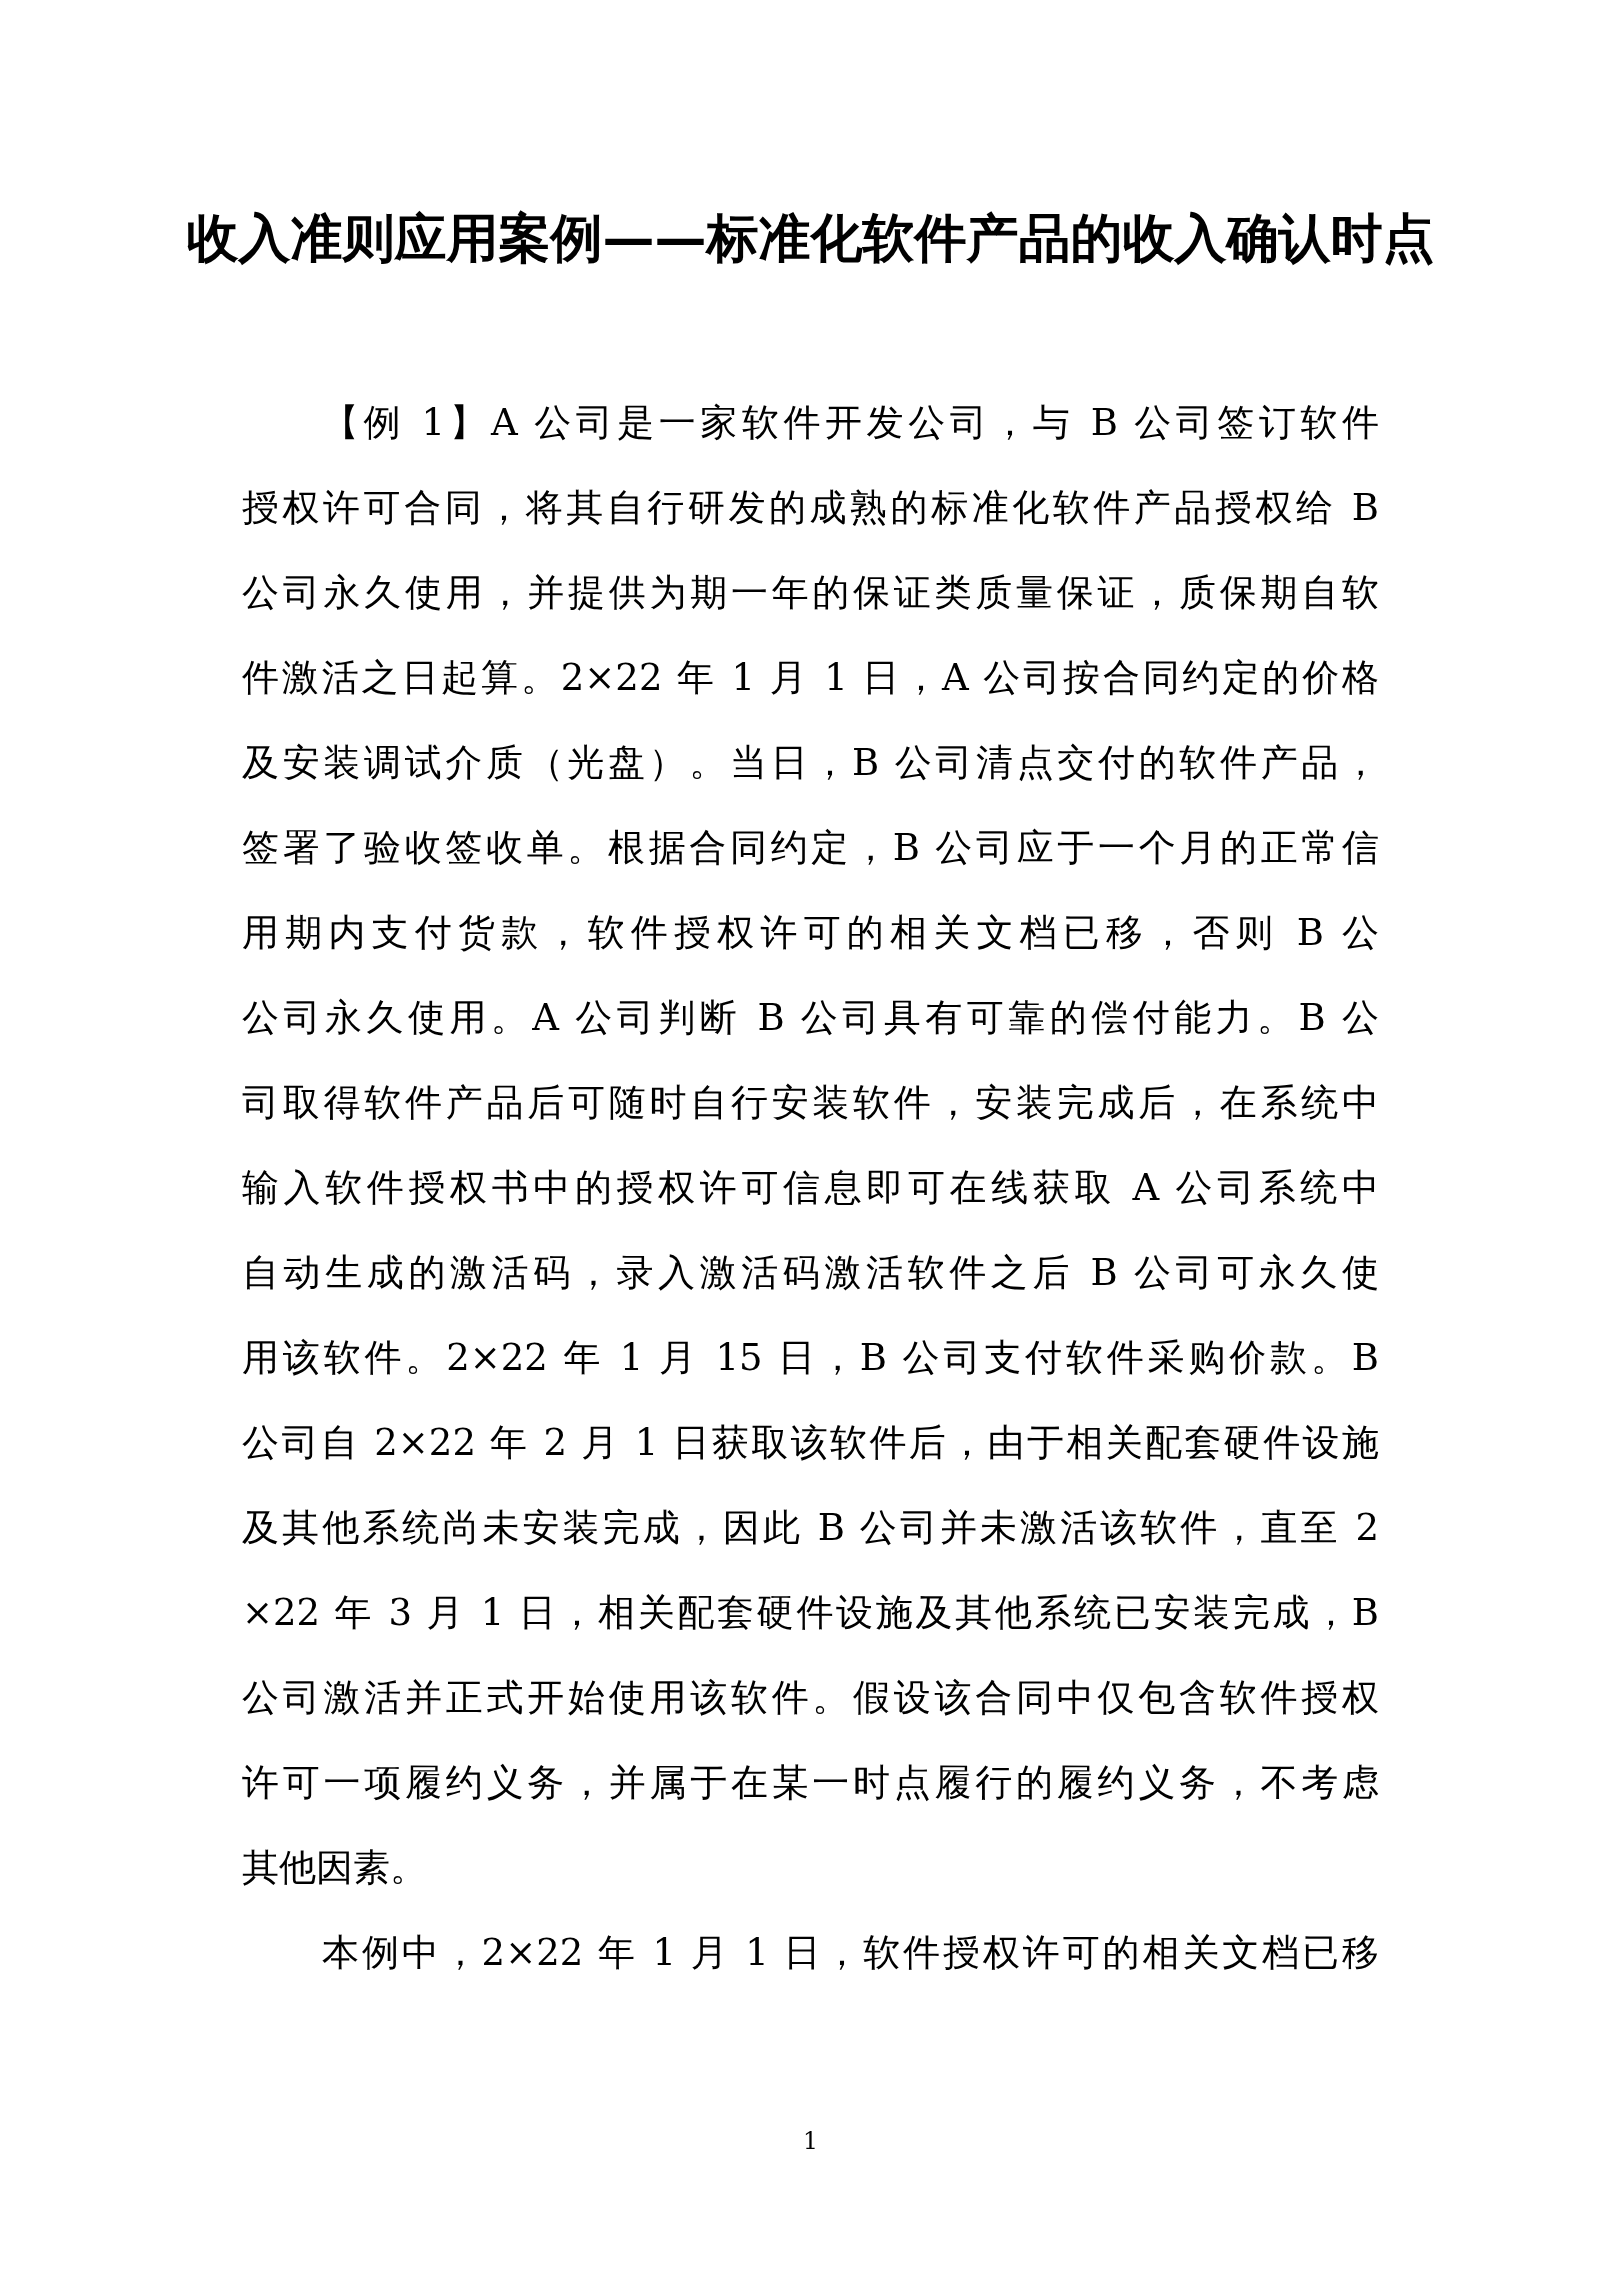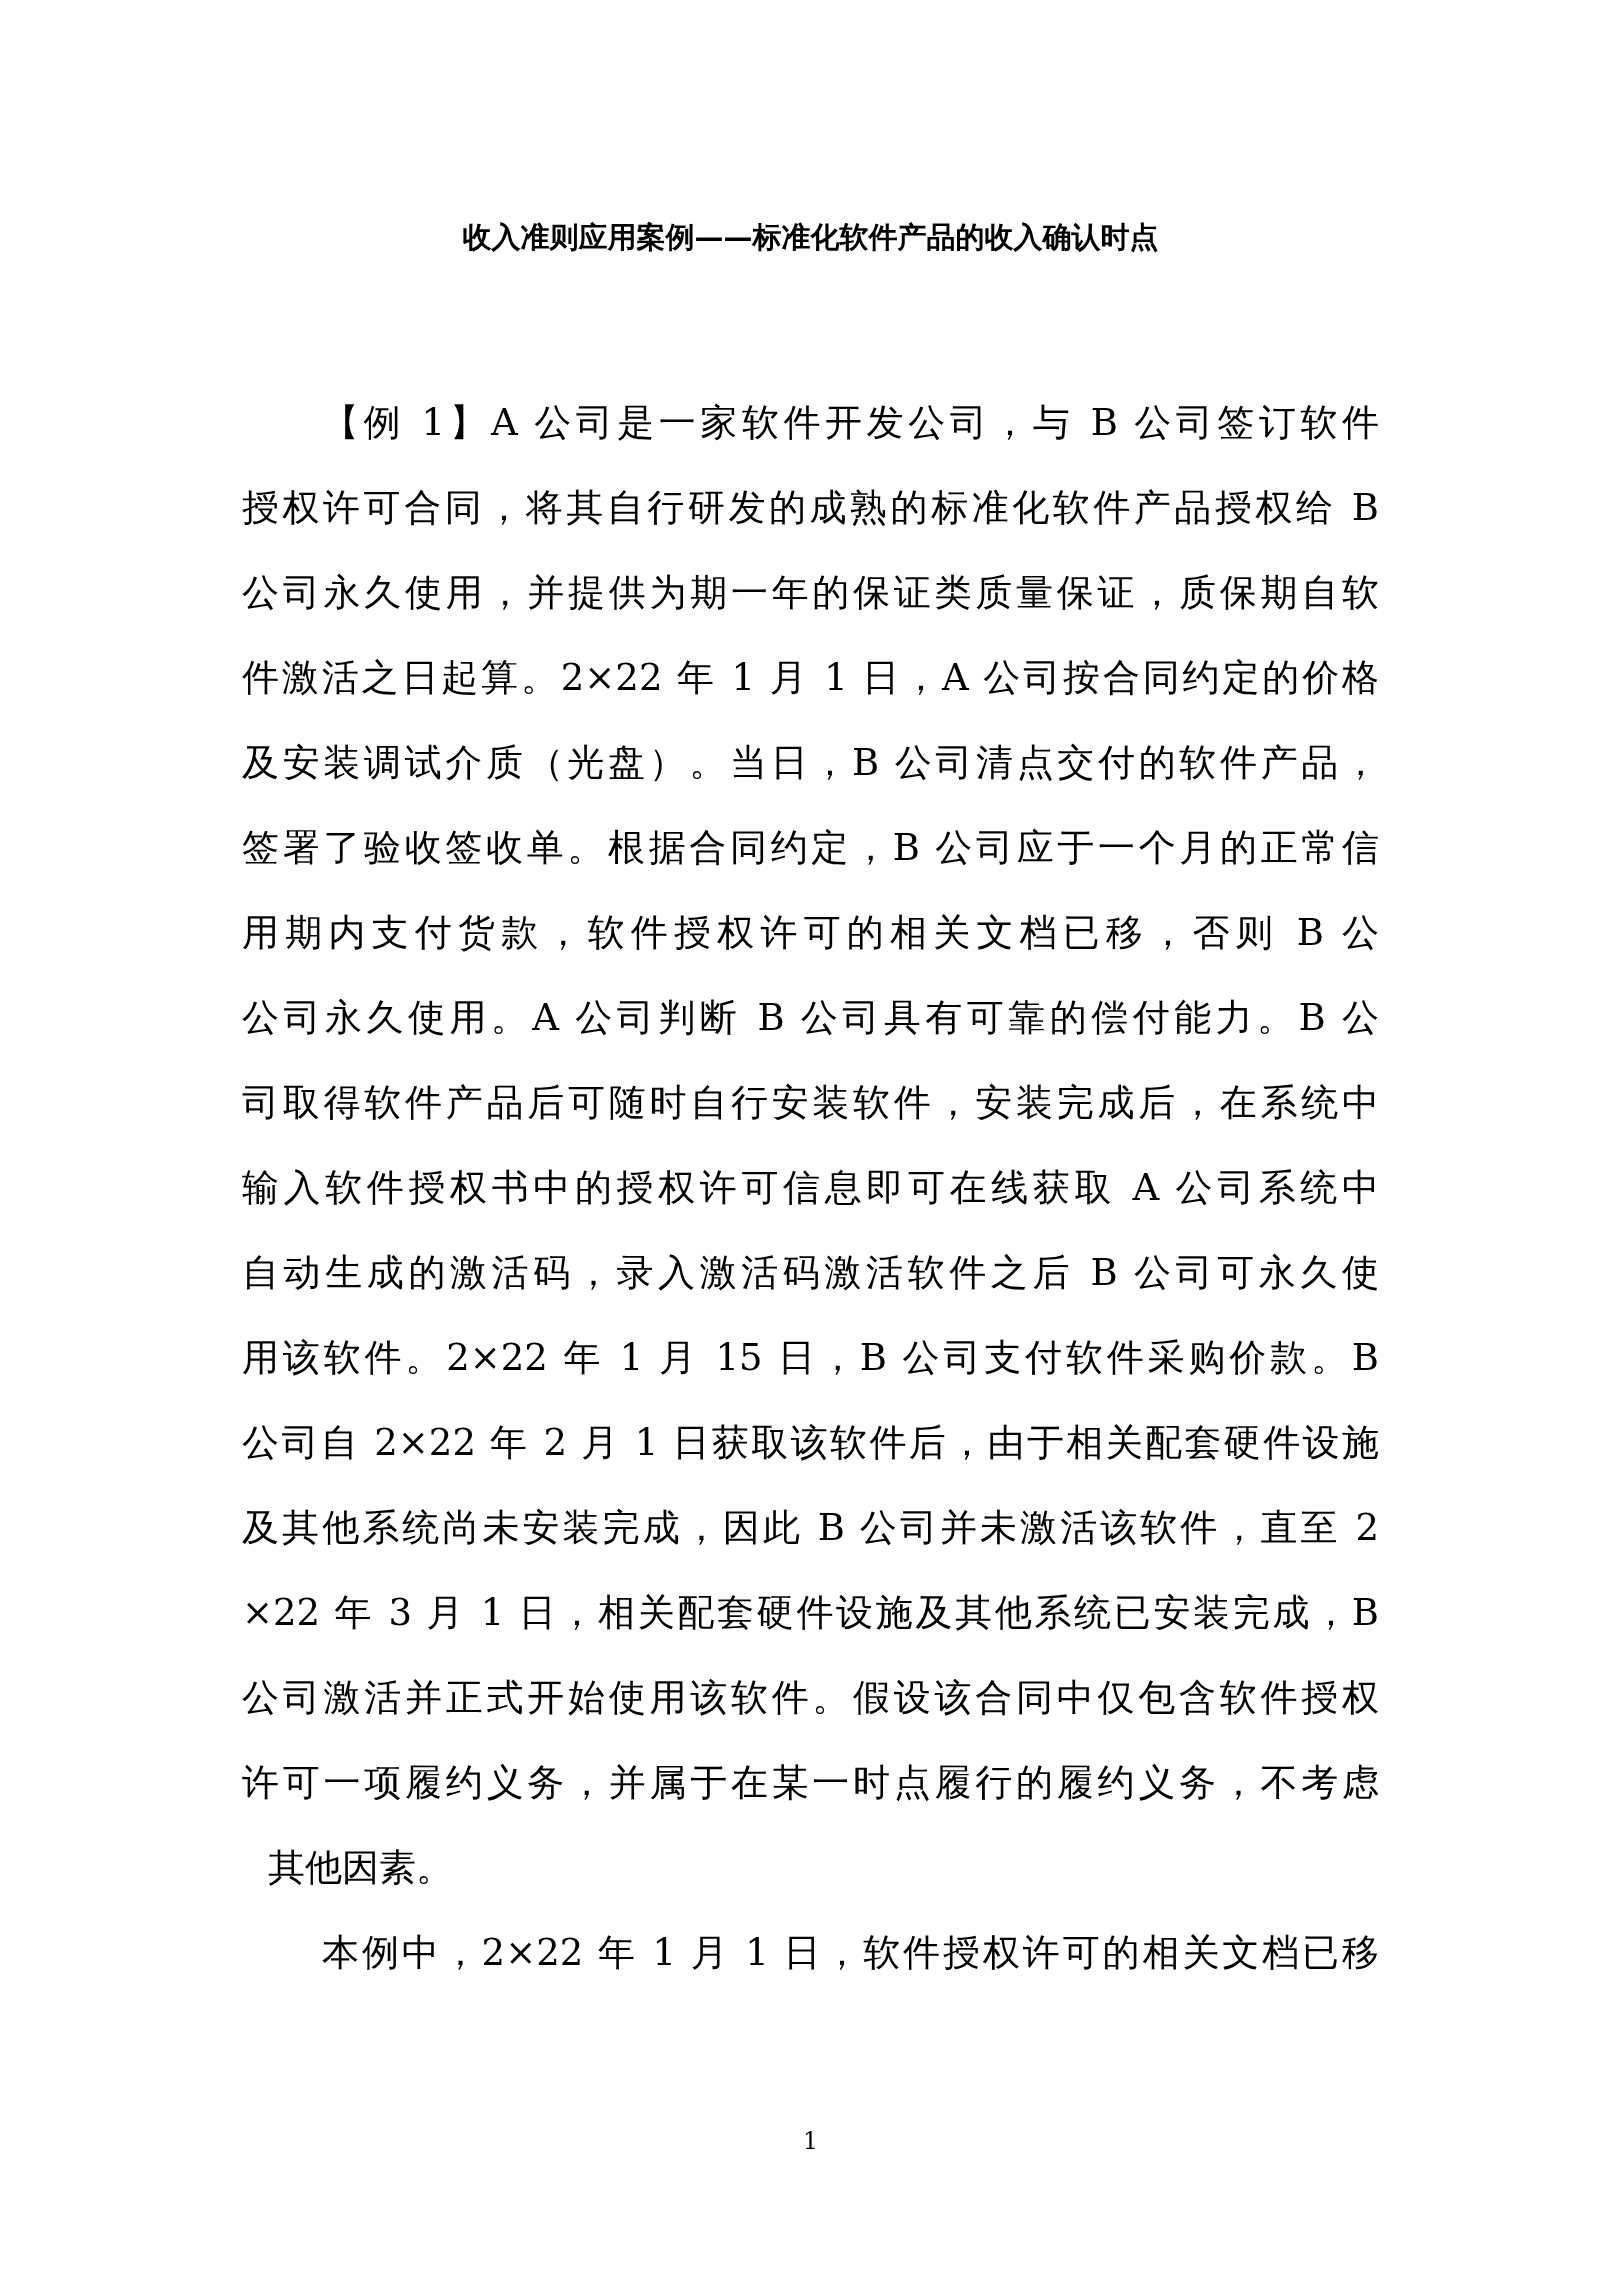--- a/index.html
+++ b/index.html
@@ -21,21 +21,21 @@
       width: 1621px;
       height: 2293px;
       background: #ffffff;
     }
     .title {
       position: absolute;
       left: 0;
       width: 1621px;
       top: 208px;
       text-align: center;
-      font-size: 29px;
+      font-size: 52px;
       font-weight: bold;
       line-height: 59px;
       letter-spacing: 0px;
       white-space: nowrap;
     }
     .body-text {
       position: absolute;
       left: 242px;
       top: 380px;
       width: 1137px;
@@ -47,21 +47,20 @@
       white-space: nowrap;
       text-align: justify;
       text-align-last: justify;
       letter-spacing: 0px;
     }
     .line.indent {
       padding-left: 80px;
     }
     .line.last {
       text-align-last: left;
-      margin-left: 26px;
     }
     .page-number {
       position: absolute;
       left: 0;
       width: 1621px;
       top: 2127px;
       text-align: center;
       font-size: 23.5px;
       line-height: 29px;
     }

